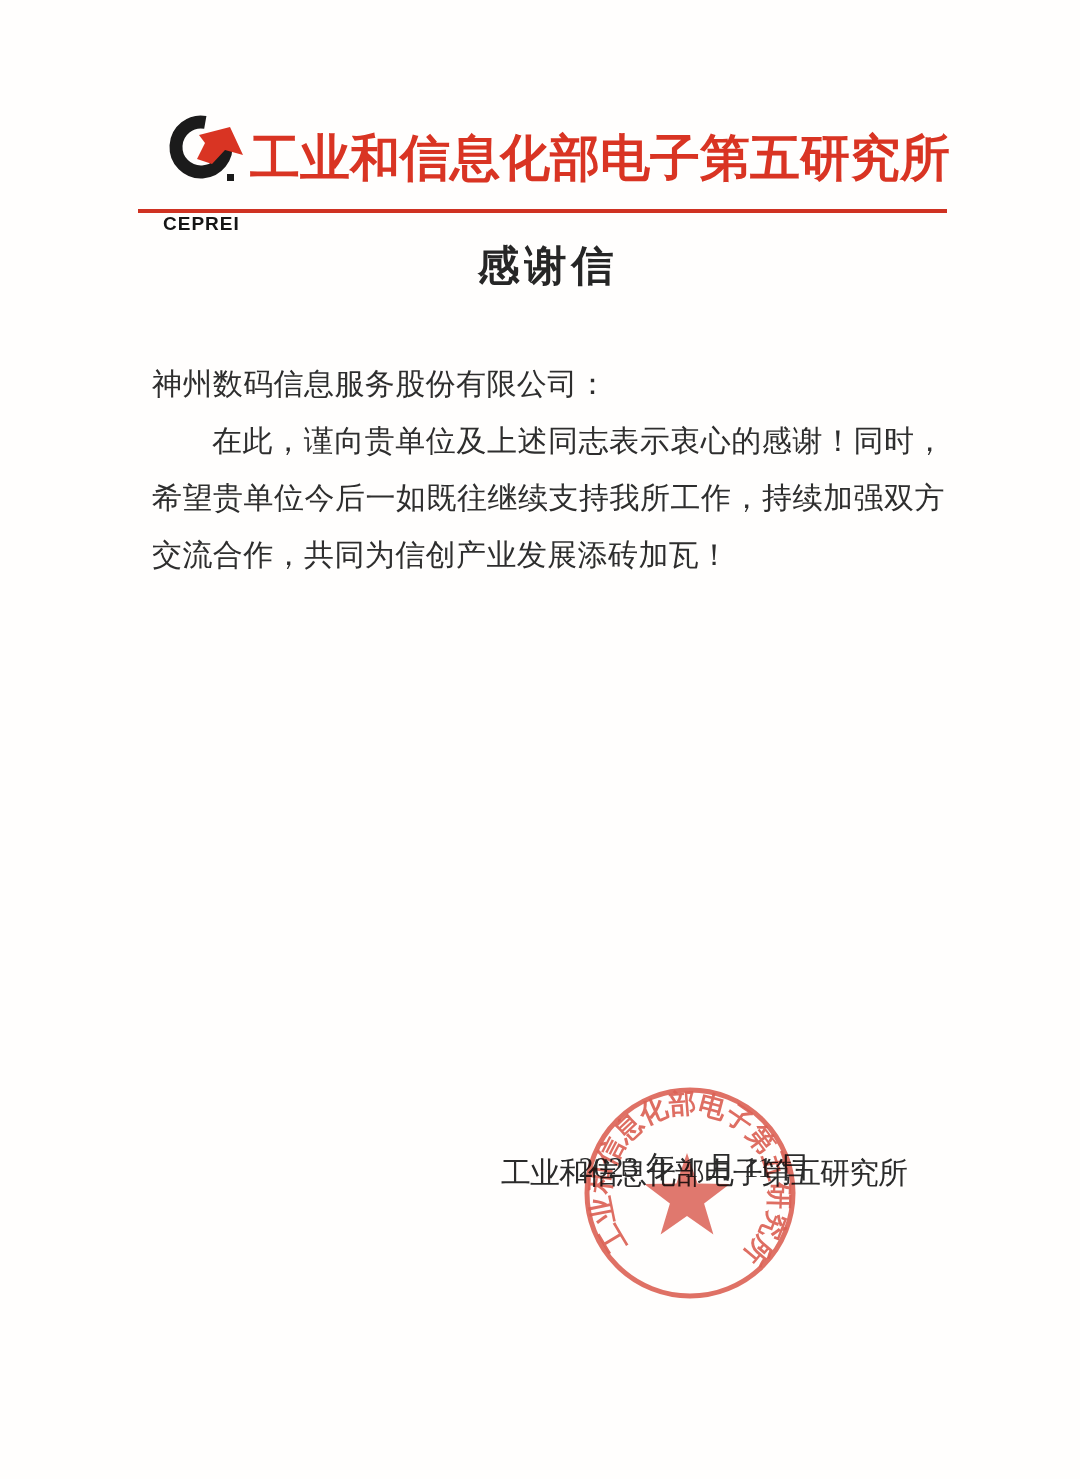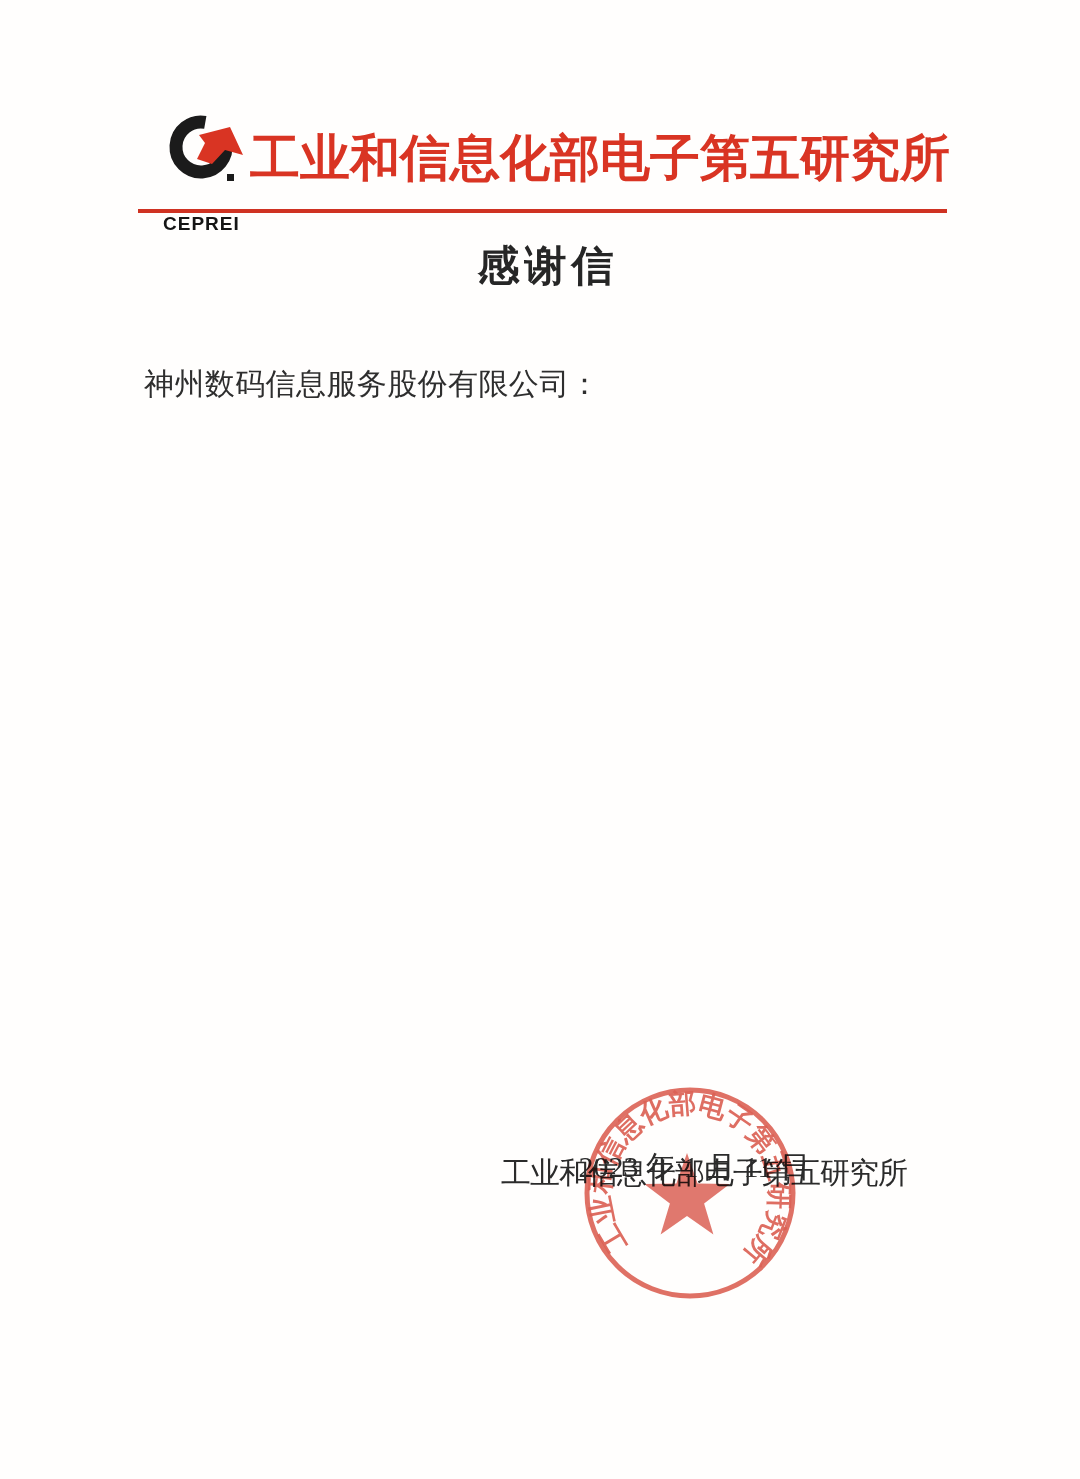--- a/index.html
+++ b/index.html
@@ -34,21 +34,21 @@
   
   .letter-title {
     position: absolute; left: 8px; top: 238px; width: 1080px;
     text-align: center;
     font-family: "Liberation Sans", sans-serif;
     font-weight: bold; font-size: 42px; letter-spacing: 5px; color: #262626;
   }
 
   
   .body-block {
-    position: absolute; left: 144px; top: 355px; width: 793px;
+    position: absolute; left: 152px; top: 355px; width: 793px;
     font-size: 30px; line-height: 57px; letter-spacing: 0.4px;
     color: #2e2e2e; text-align: justify;
   }
   .body-block p { margin: 0; }
   .body-block p.indent { text-indent: 2em; }
 
   
   .signature {
     position: absolute; top: 1153px; right: 173px;
     font-size: 30px; letter-spacing: -1px; color: #2b2b2b; white-space: nowrap;
@@ -85,20 +85,21 @@
   <div class="logo-acronym">CEPREI</div>
 
   <div class="org-title">工业和信息化部电子第五研究所</div>
 
   <div class="header-rule"></div>
 
   <div class="letter-title">感谢信</div>
 
   <div class="body-block">
     <p>神州数码信息服务股份有限公司：</p>
+    <p class="indent">在此，谨向贵单位及上述同志表示衷心的感谢！同时，希望贵单位今后一如既往继续支持我所工作，持续加强双方交流合作，共同为信创产业发展添砖加瓦！</p>
   </div>
 
   <div class="signature">工业和信息化部电子第五研究所</div>
   <div class="date-line">2023 年 1 月 11 日</div>
 
   <svg class="seal-svg" viewBox="0 0 260 260" aria-hidden="true">
     <defs>
       <path id="sealArc" d="M 68.7 181.4 A 80 80 0 1 1 191.3 78.6 A 80 80 0 1 1 68.7 181.4" fill="none"></path>
     </defs>
     <circle cx="130" cy="130" r="103" fill="none" stroke="#d6493c" stroke-width="5" opacity="0.9"></circle>

